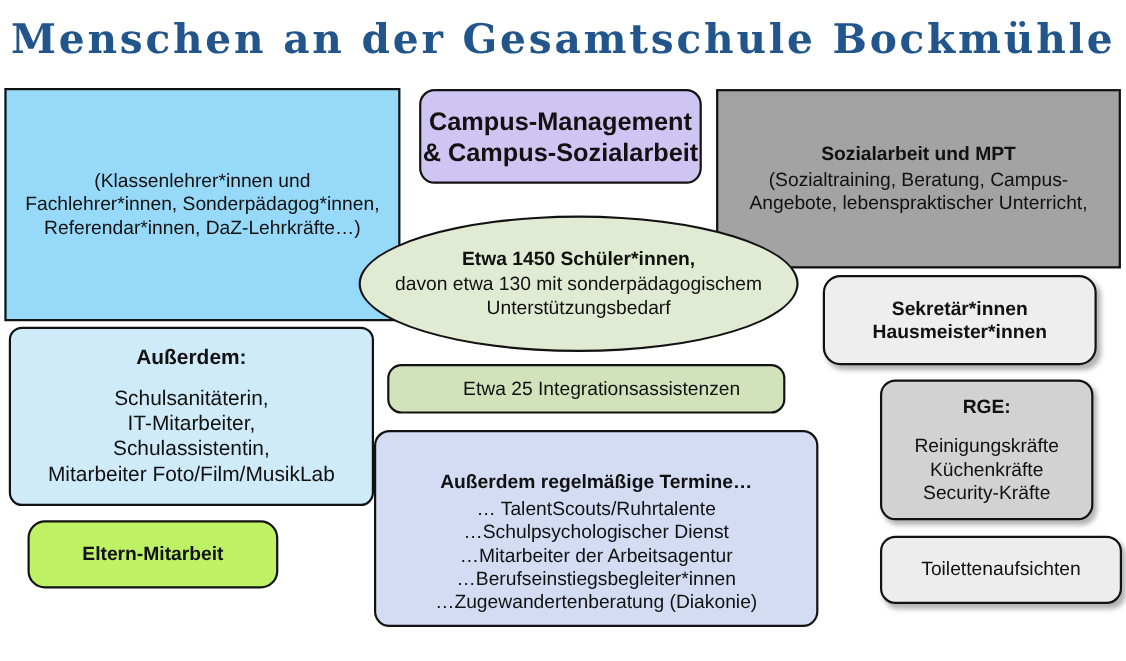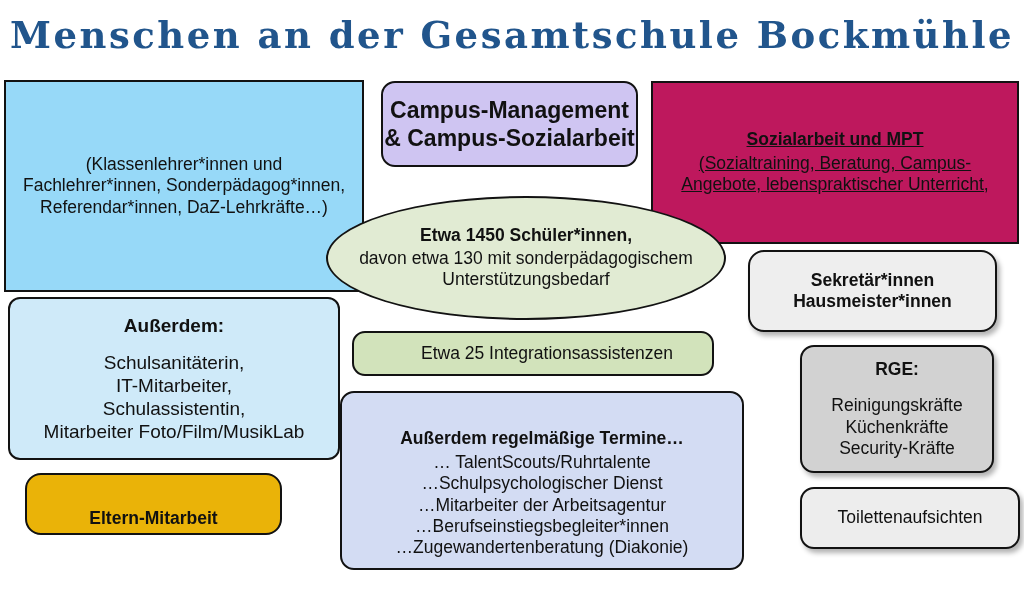--- a/index.html
+++ b/index.html
@@ -68,42 +68,40 @@
     left: 8px; top: 297px; width: 332px; height: 163px;
     background: #cfeaf9;
     border-radius: 12px;
     font-size: 19px;
     z-index: 2;
     align-items: center;
   }
   #additional-staff-box .spacer { height: 14px; }
 
   #parents-box {
-    left: 25px; top: 473px; width: 257px; height: 62px;
-    background: #eab308;
+    left: 25px; top: 473px; width: 228px; height: 62px;
+    background: #bef264;
     border-radius: 16px;
     font-size: 17.5px;
     z-index: 4;
-    justify-content: flex-end;
   }
 
   #campus-box {
     left: 381px; top: 81px; width: 257px; height: 86px;
     background: #cfc5f2;
     border-radius: 14px;
     font-size: 23px;
     z-index: 4;
   }
 
   #social-work-box {
     left: 651px; top: 81px; width: 368px; height: 163px;
-    background: #be185d;
+    background: #a3a3a3;
     font-size: 17.5px;
     z-index: 3;
-    text-decoration: underline;
   }
   #social-work-box .ln.head { margin-bottom: 2px; }
 
   #students-ellipse {
     left: 326px; top: 196px; width: 400px; height: 124px;
     background: #e1ebd3;
     border-radius: 50%;
     font-size: 17.5px;
     z-index: 6;
     padding: 0 14px;

